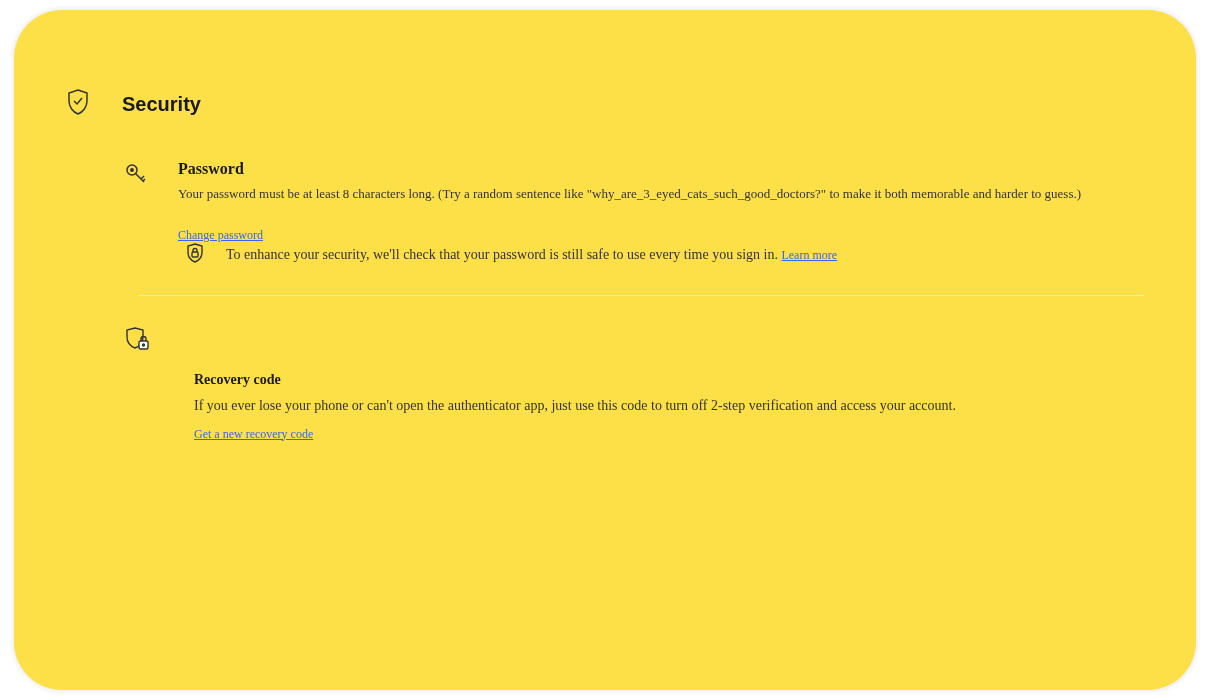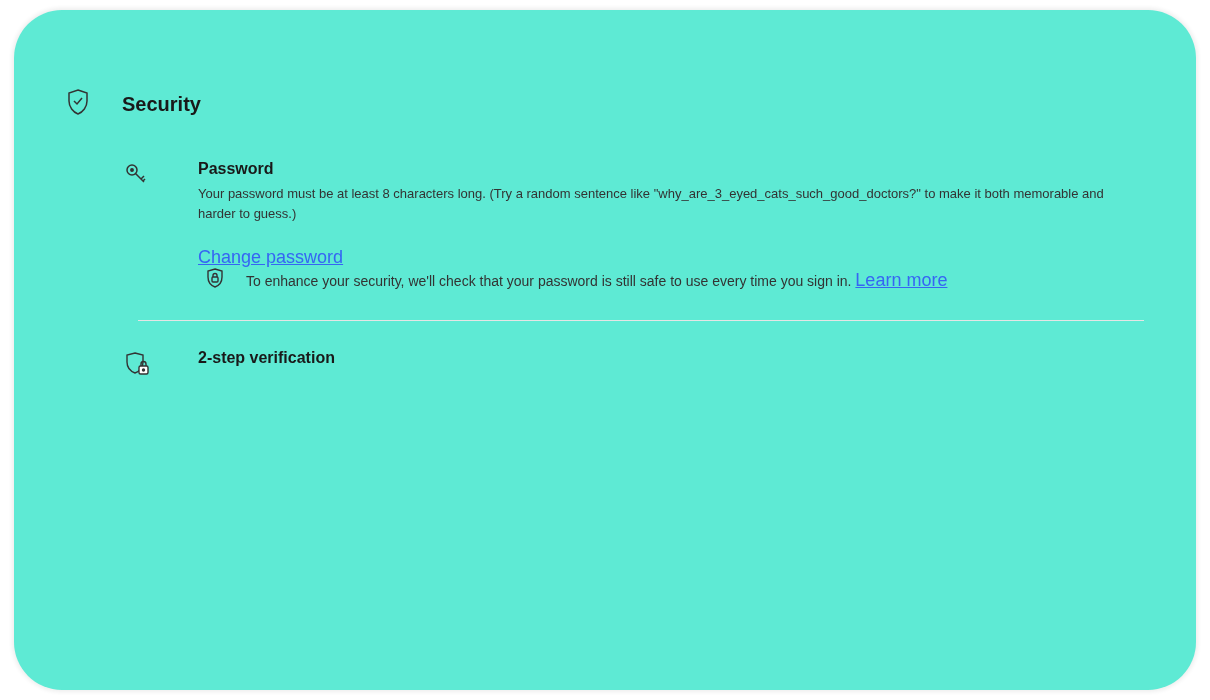--- a/index.html
+++ b/index.html
@@ -9,21 +9,21 @@
       width: 1210px;
       height: 700px;
       position: relative;
     }
     .card {
       position: absolute;
       top: 10px;
       left: 14px;
       width: 1182px;
       height: 680px;
-      background: #5eead4;
+      background: #fde047;
       border-radius: 48px;
       box-shadow: 0 0 4px 2px rgba(0,0,0,0.07);
       padding: 78px 52px 40px 52px;
     }
     .header-row {
       display: flex;
       align-items: center;
       gap: 32px;
       margin-bottom: 40px;
     }
@@ -31,22 +31,23 @@
       flex-shrink: 0;
       width: 24px;
     }
     .header-row h1 {
       font-size: 20px;
       font-weight: 700;
       color: #191919;
     }
     .section {
       display: flex;
-      gap: 50px;
+      gap: 30px;
       padding-left: 58px;
+      font-family: Liberation Serif, serif;
     }
     .section .section-icon {
       flex-shrink: 0;
       width: 24px;
       padding-top: 2px;
     }
     .section-body {
       flex: 1;
     }
     .section-body h2 {
@@ -57,21 +58,21 @@
     }
     .section-body p.desc {
       font-size: 13px;
       line-height: 1.5;
       color: #333;
       margin-bottom: 0;
     }
     .link {
       color: #3665f3;
       text-decoration: underline;
-      font-size: 18px;
+      font-size: 12px;
       cursor: pointer;
     }
     .note-row {
       display: flex;
       align-items: center;
       gap: 22px;
       padding-left: 8px;
     }
     .note-row .lock-icon {
       flex-shrink: 0;
@@ -189,19 +190,23 @@
   <div class="section">
     <span class="section-icon">
       <svg width="26" height="28" viewBox="0 0 26 28" fill="none" stroke="#333" stroke-width="1.4">
         <path d="M11 2 L19 4 V11 C19 16 16 20 11 22 C6 20 3 16 3 11 V4 Z"></path>
         <rect x="15" y="15" width="9" height="8" rx="1.5" fill="#fff"></rect>
         <path d="M17 15 V13 a2.5 2.5 0 0 1 5 0 V15"></path>
         <circle cx="19.5" cy="19" r="1" fill="#333"></circle>
       </svg>
     </span>
     <div class="section-body">
-      <h2>2-step verification</h2>
-
-
+
+
+      <div class="sub-block">
+        <h3>Recovery code</h3>
+        <p>If you ever lose your phone or can't open the authenticator app, just use this code to turn off 2-step verification and access your account.</p>
+        <a class="link">Get a new recovery code</a>
+      </div>
     </div>
   </div>
 
 </div>
 
 </body></html>

